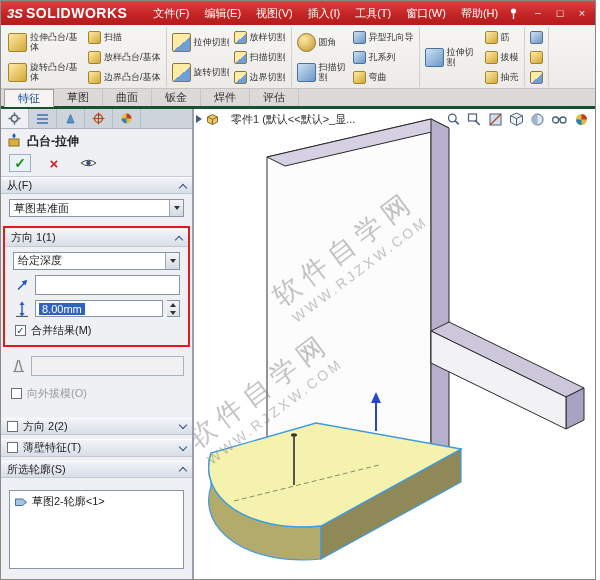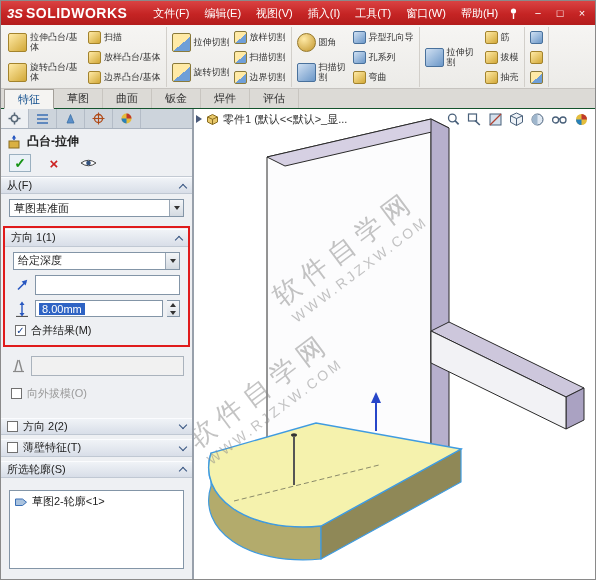--- a/index.html
+++ b/index.html
@@ -30,36 +30,36 @@
   .rbtn.big{width:76px;height:28px;}
   .rlabel{white-space:normal;}
   .ric{width:19px;height:19px;border-radius:2px;flex:none;}
   .ric-s{width:13px;height:13px;border-radius:2px;flex:none;}
   .gold{background:linear-gradient(140deg,#ffeaa6,#d2a837);border:1px solid #a3832c;}
   .goldcut{background:linear-gradient(140deg,#ffeaa6 55%,#6f9fd8 55%);border:1px solid #8a7a3a;}
   .blue{background:linear-gradient(140deg,#d0e0f2,#6b97c8);border:1px solid #49719c;}
   .ball{background:radial-gradient(circle at 35% 30%,#ffeaa6,#c2952c);border:1px solid #96782a;border-radius:50%;}
 
   
-  .tabrow{height:20px;background:#dcdad6;display:flex;border-bottom:1px solid #14532d;padding-left:3px;}
+  .tabrow{height:20px;background:#dcdad6;display:flex;border-bottom:3px solid #14532d;padding-left:3px;}
   .tab{padding:0 13px;display:flex;align-items:center;font-size:11px;color:#333;
        border-right:1px solid #c8c5c0;cursor:default;}
   .tab.active{background:#f5f4f2;border:1px solid #a39f99;border-bottom:1px solid #f5f4f2;
               color:#14508e;margin-bottom:-1px;}
 
   
   .main{display:flex;height:472px;}
 
   
   .panel{width:193px;flex:none;background:#eef0f3;border-right:2px solid #98a0ab;
          display:flex;flex-direction:column;overflow:hidden;}
   .pm-tabs{display:flex;height:20px;background:#cdd4dc;border-bottom:1px solid #a9b2be;flex:none;}
   .pm-tab{width:28px;display:flex;align-items:center;justify-content:center;border-right:1px solid #b4bcc7;}
   .pm-tab.active{background:#eef0f3;}
-  .pm-title{display:flex;align-items:flex-end;gap:5px;padding:4px 6px 2px;font-size:12px;font-weight:bold;}
+  .pm-title{display:flex;align-items:flex-start;gap:5px;padding:4px 6px 2px;font-size:12px;font-weight:bold;}
   .pm-actions{display:flex;align-items:center;gap:12px;padding:2px 8px 4px;border-bottom:1px solid #c3cad3;}
   .act{width:22px;height:18px;display:flex;align-items:center;justify-content:center;font-weight:bold;cursor:default;}
   .act.ok{border:1px solid #9ab0c0;background:#eaf1f7;color:#169416;font-size:14px;}
   .act.cancel{color:#cc2222;font-size:15px;}
   .sec-h{display:flex;align-items:center;gap:5px;padding:0 6px;height:18px;font-size:11px;
          background:linear-gradient(#f0f3f7,#d8dee8);border-top:1px solid #fbfcfe;border-bottom:1px solid #c0c8d3;}
   .chev{width:6px;height:6px;border-right:1.6px solid #33517e;border-bottom:1.6px solid #33517e;
         display:inline-block;margin-left:auto;flex:none;}
   .chev.up{transform:rotate(-135deg);margin-top:4px;}
   .chev.down{transform:rotate(45deg);margin-bottom:2px;}
@@ -84,21 +84,21 @@
   .cbrow{display:flex;align-items:center;gap:5px;margin:5px 10px;font-size:11px;}
   .cb{width:11px;height:11px;border:1px solid #707070;background:#fff;font-size:10px;line-height:9px;
       text-align:center;color:#17418e;flex:none;}
   .dim{color:#9a9a9a;}
   .redbox{border:2px solid #e01b1b;margin:4px 2px;padding:1px 0 2px;}
   .contour-box{margin:12px 8px;height:82px;background:#fff;border:1px solid #8395a7;font-size:11px;padding:2px;}
   .contour-item{display:flex;align-items:center;gap:4px;padding:1px 2px;}
 
   
   .graphics{flex:1;position:relative;background:#fff;overflow:hidden;}
-  .gfx-top{position:absolute;left:12px;top:3px;display:flex;align-items:center;gap:4px;
+  .gfx-top{position:absolute;left:12px;top:3px;display:flex;align-items:center;gap:12px;
            font-size:11px;color:#333;z-index:5;}
   .collapse{position:absolute;left:2px;top:6px;width:0;height:0;border-top:4px solid transparent;
             border-bottom:4px solid transparent;border-left:6px solid #4a5a7a;z-index:5;}
   .hud{position:absolute;right:6px;top:3px;display:flex;gap:6px;z-index:5;align-items:center;}
   .hud svg{display:block;}
   .model{position:absolute;left:0;top:0;z-index:1;}
   .wm{position:absolute;z-index:3;color:rgba(135,135,135,.5);transform:rotate(-37deg);
       pointer-events:none;text-align:center;}
   .wm .l1{font-size:27px;letter-spacing:7px;}
   .wm .l2{font-size:14px;letter-spacing:3px;}

